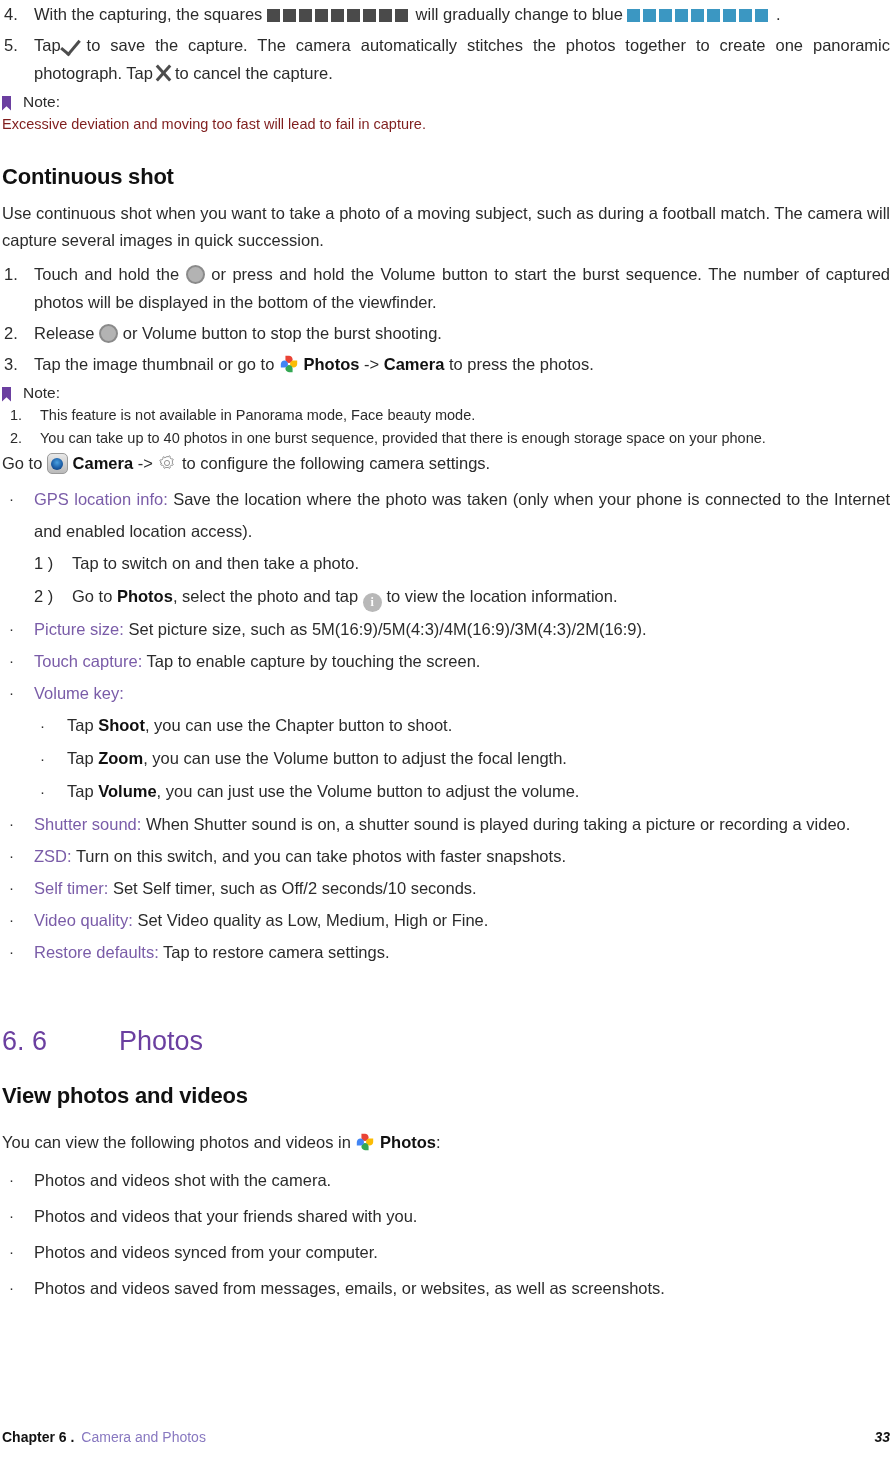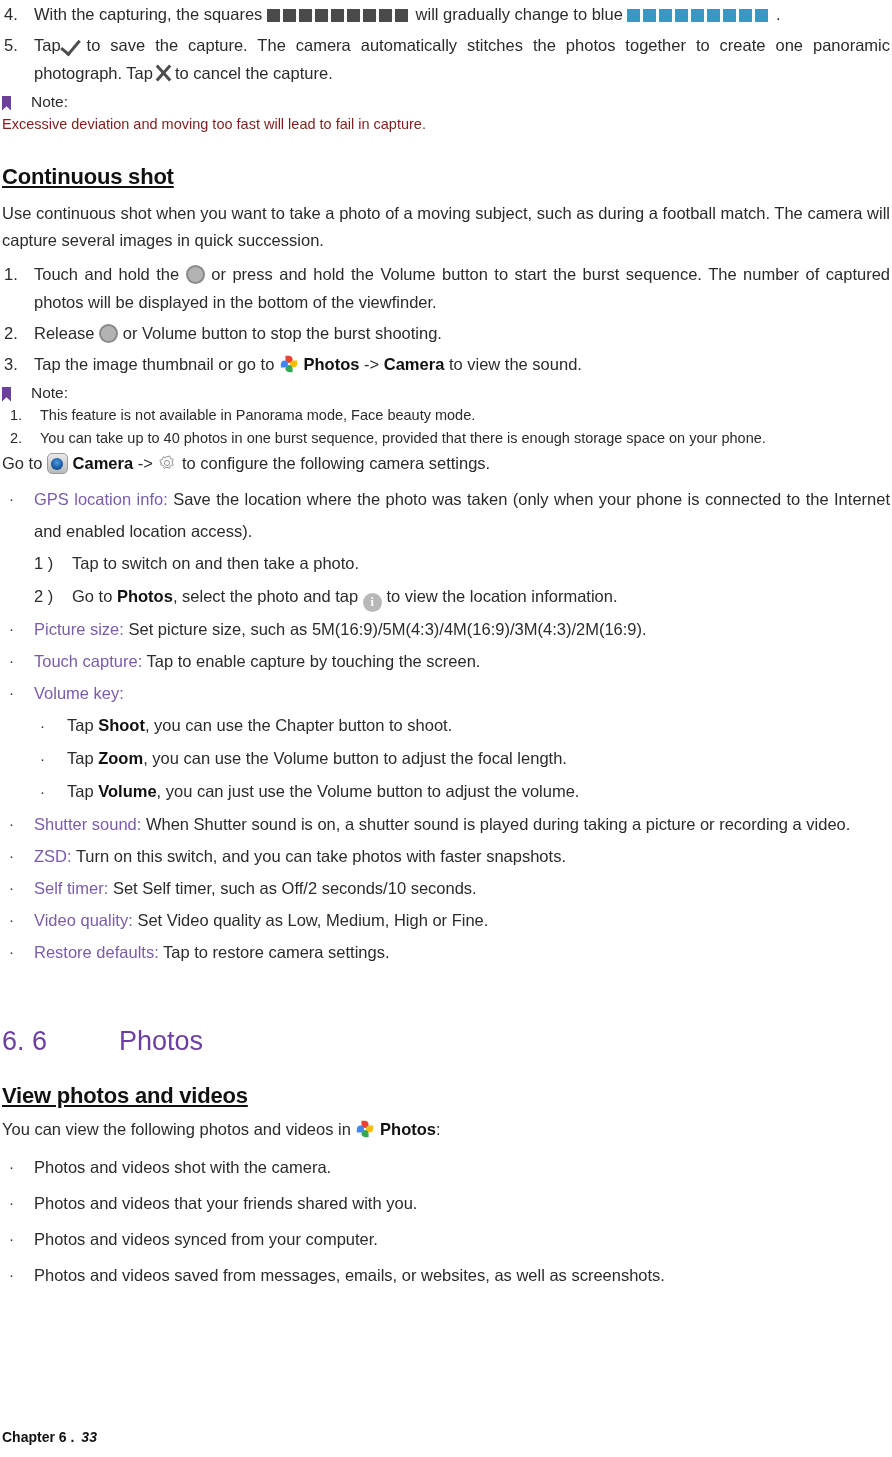--- a/index.html
+++ b/index.html
@@ -109,21 +109,21 @@
   b, .bold { font-weight: bold; color:#111; }
 
   
   .note-head {
     font-size: 15.5px;
     line-height: 22px;
     color: #2b2b2b;
     margin-top: 4px;
     display: flex;
     align-items: center;
-    gap: 20px;
+    gap: 12px;
   }
   .note-flag {
     display: inline-block;
     width: 9px;
     height: 15px;
     background: #6b3fa0;
     clip-path: polygon(0 0, 100% 0, 100% 100%, 50% 72%, 0 100%);
     position: relative;
     top: 1px;
   }
@@ -146,21 +146,20 @@
     width: 28px;
   }
 
   
   h2.sub-head {
     font-size: 22px;
     font-weight: bold;
     color: #111;
     margin: 28px 0 10px 0;
     letter-spacing: -0.2px;
-    text-decoration: underline;
   }
   .chapter-head {
     display: flex;
     align-items: baseline;
     color: #6b3fa0;
     margin: 46px 0 18px 0;
   }
   .chapter-head .num {
     font-size: 27px;
     width: 78px;
@@ -347,21 +346,21 @@
       <svg viewBox="0 0 24 24" width="20" height="20" aria-hidden="true">
         <path d="M12 2.2c2.4 0 4.3 1.9 4.3 4.3v4.3H12c-2.4 0-4.3-1.9-4.3-4.3S9.6 2.2 12 2.2z" fill="#ea4335" transform="rotate(180 12 6.5)"></path>
         <path d="M21.8 12c0 2.4-1.9 4.3-4.3 4.3h-4.3V12c0-2.4 1.9-4.3 4.3-4.3S21.8 9.6 21.8 12z" fill="#fbbc04" transform="rotate(180 17.5 12)"></path>
         <path d="M12 21.8c-2.4 0-4.3-1.9-4.3-4.3v-4.3H12c2.4 0 4.3 1.9 4.3 4.3s-1.9 4.3-4.3 4.3z" fill="#34a853" transform="rotate(180 12 17.5)"></path>
         <path d="M2.2 12c0-2.4 1.9-4.3 4.3-4.3h4.3V12c0 2.4-1.9 4.3-4.3 4.3S2.2 14.4 2.2 12z" fill="#4285f4" transform="rotate(180 6.5 12)"></path>
       </svg>
     </span>
     <b>Photos</b>
     <span>-&gt;</span>
     <b>Camera</b>
-    <span>to view the sound.</span>
+    <span>to press the photos.</span>
   </div>
 
   <div class="note-head">
     <span class="note-flag"></span>
     <span>Note:</span>
   </div>
   <div class="note-num">
     <span class="marker">1.</span>
     <span>This feature is not available in Panorama mode, Face beauty mode.</span>
   </div>
@@ -462,21 +461,21 @@
     <span class="dot">·</span>
     <span class="kw">Restore defaults:</span>
     <span>Tap to restore camera settings.</span>
   </div>
 
   <div class="chapter-head" style="margin-top:58px;margin-bottom:26px;gap:39px;">
     <span class="num">6. 6</span>
     <span class="title">Photos</span>
   </div>
 
-  <h2 class="sub-head" style="margin-top:0;margin-bottom:7px;">View photos and videos</h2>
+  <h2 class="sub-head" style="margin-top:0;margin-bottom:20px;">View photos and videos</h2>
 
   <div class="para nojust">
     <span>You can view the following photos and videos in</span>
     <span class="ico-photos">
       <svg viewBox="0 0 24 24" width="20" height="20" aria-hidden="true">
         <path d="M12 2.2c2.4 0 4.3 1.9 4.3 4.3v4.3H12c-2.4 0-4.3-1.9-4.3-4.3S9.6 2.2 12 2.2z" fill="#ea4335" transform="rotate(180 12 6.5)"></path>
         <path d="M21.8 12c0 2.4-1.9 4.3-4.3 4.3h-4.3V12c0-2.4 1.9-4.3 4.3-4.3S21.8 9.6 21.8 12z" fill="#fbbc04" transform="rotate(180 17.5 12)"></path>
         <path d="M12 21.8c-2.4 0-4.3-1.9-4.3-4.3v-4.3H12c2.4 0 4.3 1.9 4.3 4.3s-1.9 4.3-4.3 4.3z" fill="#34a853" transform="rotate(180 12 17.5)"></path>
         <path d="M2.2 12c0-2.4 1.9-4.3 4.3-4.3h4.3V12c0 2.4-1.9 4.3-4.3 4.3S2.2 14.4 2.2 12z" fill="#4285f4" transform="rotate(180 6.5 12)"></path>
       </svg>
@@ -496,16 +495,17 @@
     <span class="dot" style="line-height:36px;">·</span>
     <span>Photos and videos synced from your computer.</span>
   </div>
   <div class="bul-item nojust" style="line-height:36px;">
     <span class="dot" style="line-height:36px;">·</span>
     <span>Photos and videos saved from messages, emails, or websites, as well as screenshots.</span>
   </div>
 
   <div class="footer">
     <span class="chap">Chapter 6 .</span>
+    <span class="cname">Camera and Photos</span>
     <span class="pno">33</span>
   </div>
 
 </div>
 
 </body></html>

